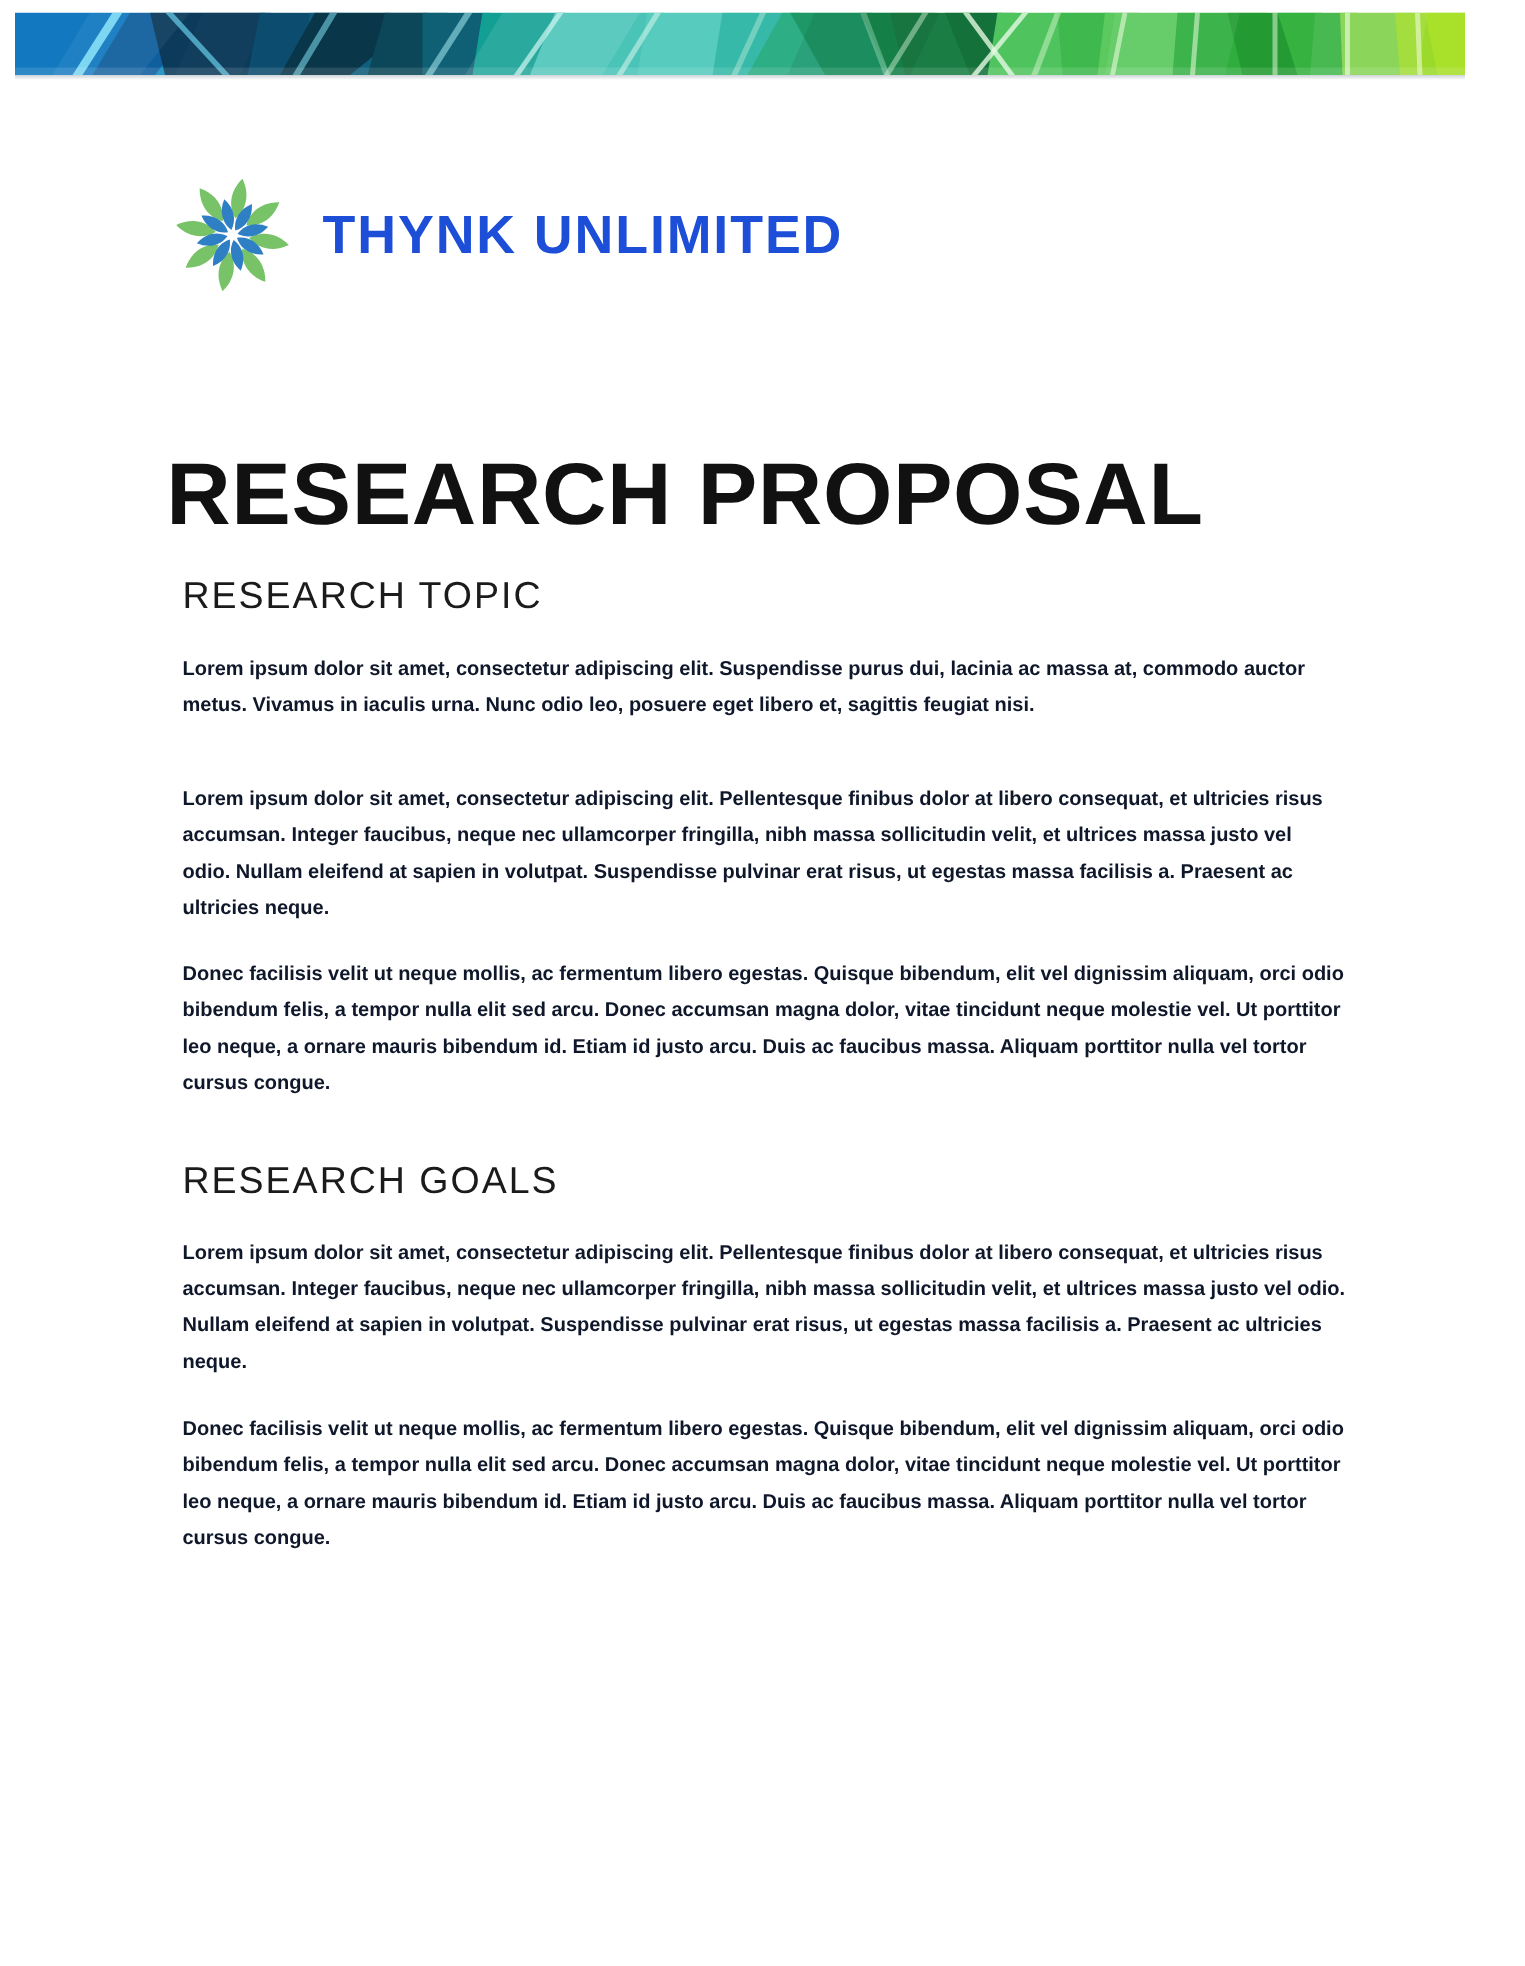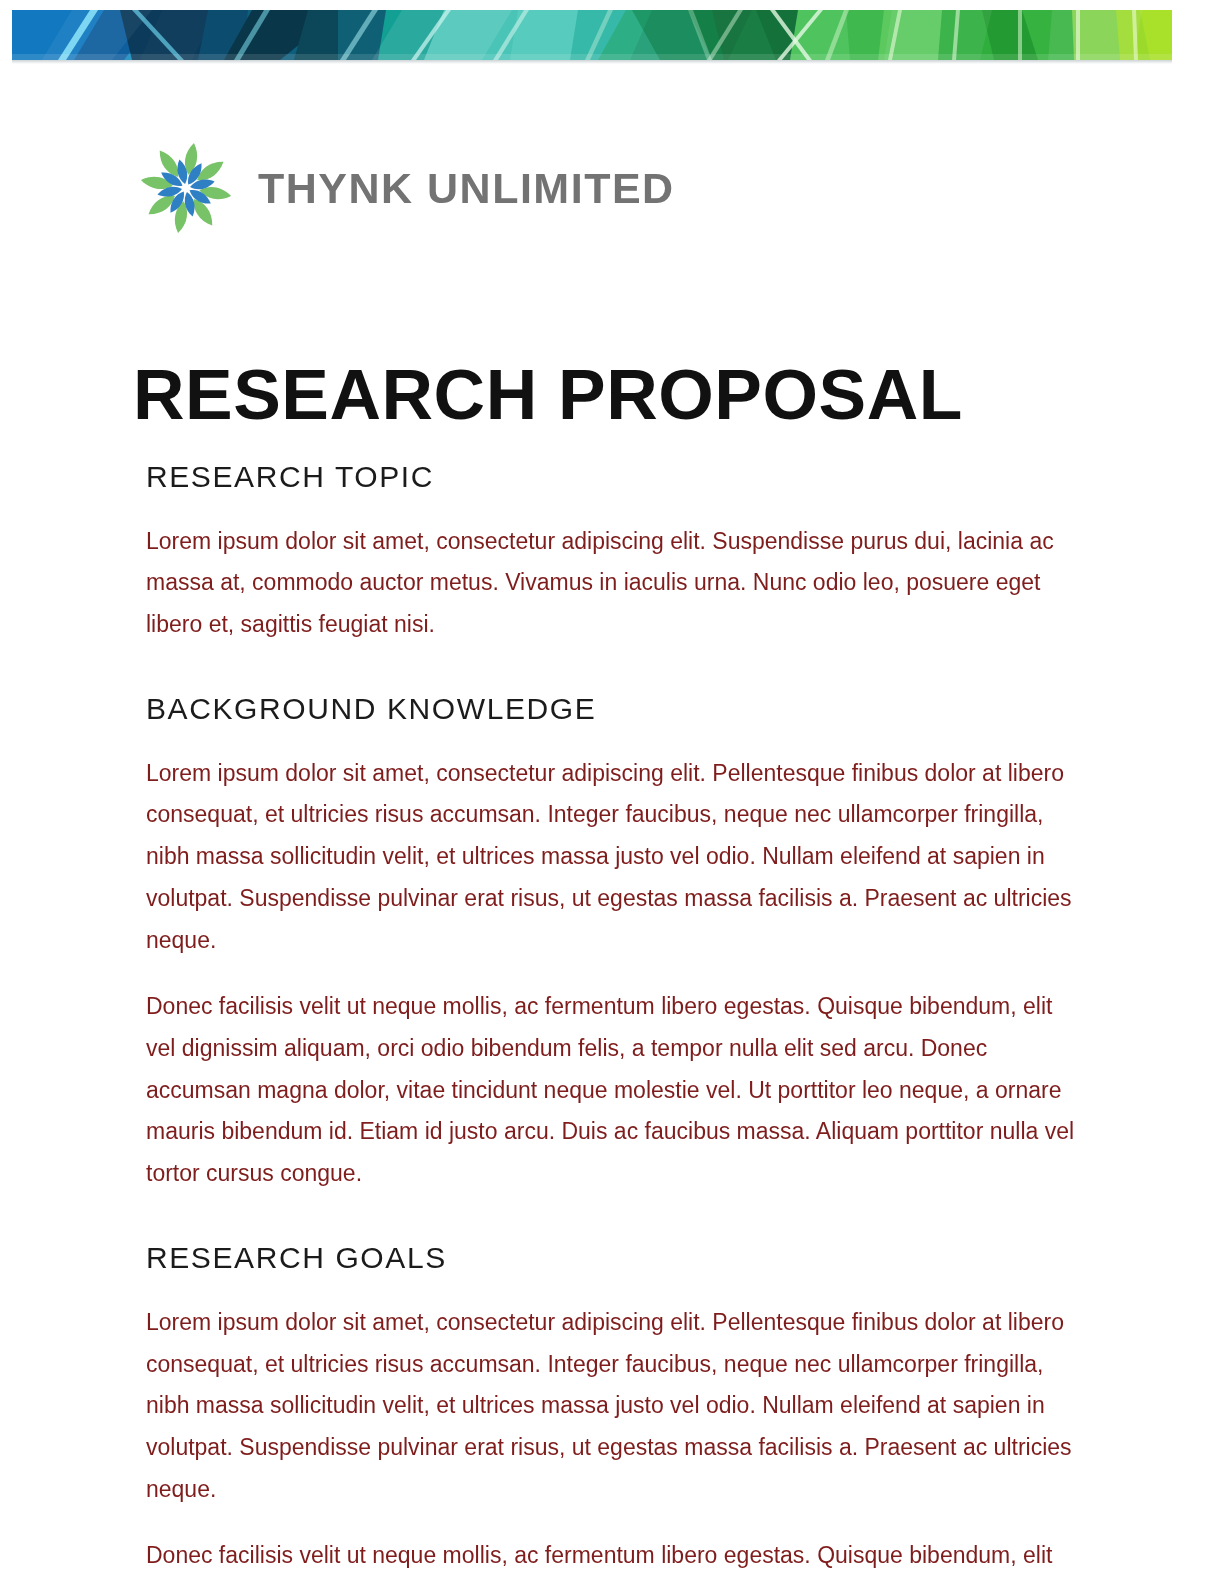--- a/index.html
+++ b/index.html
@@ -60,21 +60,21 @@
     height: 104px;
     flex: 0 0 104px;
   }
   .logo-mark svg { display: block; width: 104px; height: 104px; }
   .logo-wordmark {
     margin-left: 20px;
     font-family: "Liberation Sans", sans-serif;
     font-weight: 700;
     font-size: 43px;
     letter-spacing: 1.5px;
-    color: #737373;
+    color: #1d4ed8;
     white-space: nowrap;
     line-height: 1;
   }
 
   
   .doc-title {
     position: absolute;
     left: 133px;
     top: 313px;
     font-family: "Liberation Sans Narrow", "Liberation Sans", sans-serif;
@@ -103,24 +103,24 @@
     font-weight: 400;
     font-size: 30px;
     letter-spacing: 1.6px;
     color: #1b1b1b;
     margin: 0 0 26px 0;
     line-height: 1.15;
   }
 
   .para {
     font-family: "Liberation Sans", sans-serif;
-    font-weight: 400;
-    font-size: 23px;
+    font-weight: 700;
+    font-size: 16px;
     line-height: 1.82;
-    color: #7f1d1d;
+    color: #0f172a;
     margin: 0 0 24px 0;
     max-width: 960px;
   }
   .para:last-child { margin-bottom: 0; }
 
   .section + .section { margin-top: 46px; }
 
   .sec-topic .para { max-width: 958px; }
   .sec-background .para { max-width: 930px; }
   .sec-goals .para { max-width: 960px; }
@@ -279,21 +279,20 @@
   <h1 class="doc-title">RESEARCH PROPOSAL</h1>
 
   <div class="content">
 
     <section class="section sec-topic">
       <h2 class="section-heading">RESEARCH TOPIC</h2>
       <p class="para">Lorem ipsum dolor sit amet, consectetur adipiscing elit. Suspendisse purus dui, lacinia ac massa at, commodo auctor metus. Vivamus in iaculis urna. Nunc odio leo, posuere eget libero et, sagittis feugiat nisi.</p>
     </section>
 
     <section class="section sec-background">
-      <h2 class="section-heading">BACKGROUND KNOWLEDGE</h2>
       <p class="para">Lorem ipsum dolor sit amet, consectetur adipiscing elit. Pellentesque finibus dolor at libero consequat, et ultricies risus accumsan. Integer faucibus, neque nec ullamcorper fringilla, nibh massa sollicitudin velit, et ultrices massa justo vel odio. Nullam eleifend at sapien in volutpat. Suspendisse pulvinar erat risus, ut egestas massa facilisis a. Praesent ac ultricies neque.</p>
       <p class="para">Donec facilisis velit ut neque mollis, ac fermentum libero egestas. Quisque bibendum, elit vel dignissim aliquam, orci odio bibendum felis, a tempor nulla elit sed arcu. Donec accumsan magna dolor, vitae tincidunt neque molestie vel. Ut porttitor leo neque, a ornare mauris bibendum id. Etiam id justo arcu. Duis ac faucibus massa. Aliquam porttitor nulla vel tortor cursus congue.</p>
     </section>
 
     <section class="section sec-goals">
       <h2 class="section-heading">RESEARCH GOALS</h2>
       <p class="para">Lorem ipsum dolor sit amet, consectetur adipiscing elit. Pellentesque finibus dolor at libero consequat, et ultricies risus accumsan. Integer faucibus, neque nec ullamcorper fringilla, nibh massa sollicitudin velit, et ultrices massa justo vel odio. Nullam eleifend at sapien in volutpat. Suspendisse pulvinar erat risus, ut egestas massa facilisis a. Praesent ac ultricies neque.</p>
       <p class="para">Donec facilisis velit ut neque mollis, ac fermentum libero egestas. Quisque bibendum, elit vel dignissim aliquam, orci odio bibendum felis, a tempor nulla elit sed arcu. Donec accumsan magna dolor, vitae tincidunt neque molestie vel. Ut porttitor leo neque, a ornare mauris bibendum id. Etiam id justo arcu. Duis ac faucibus massa. Aliquam porttitor nulla vel tortor cursus congue.</p>
     </section>
 

